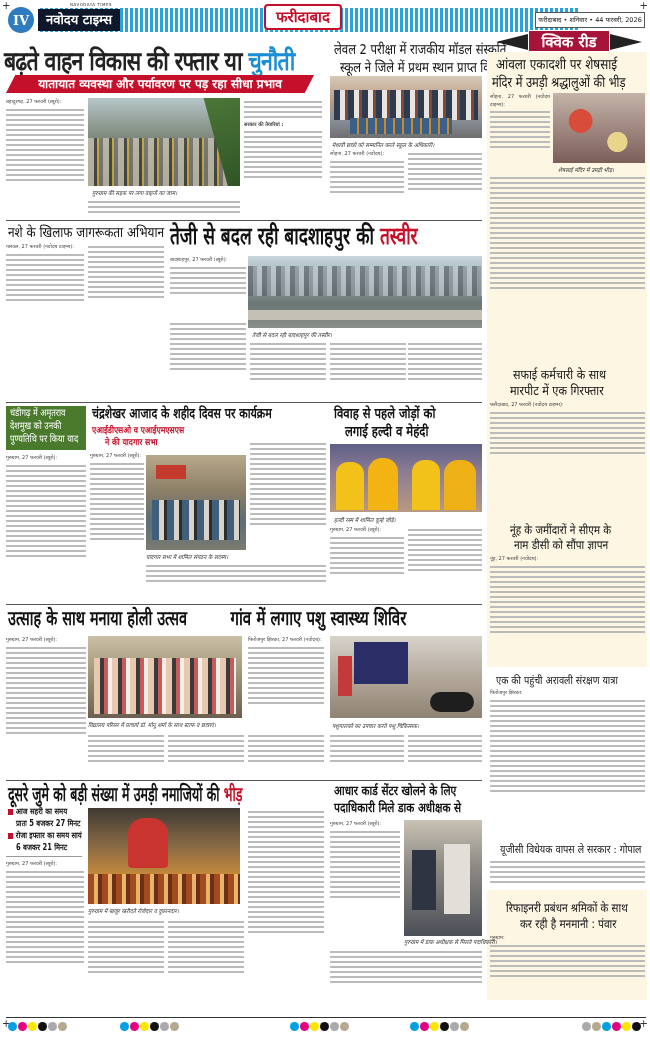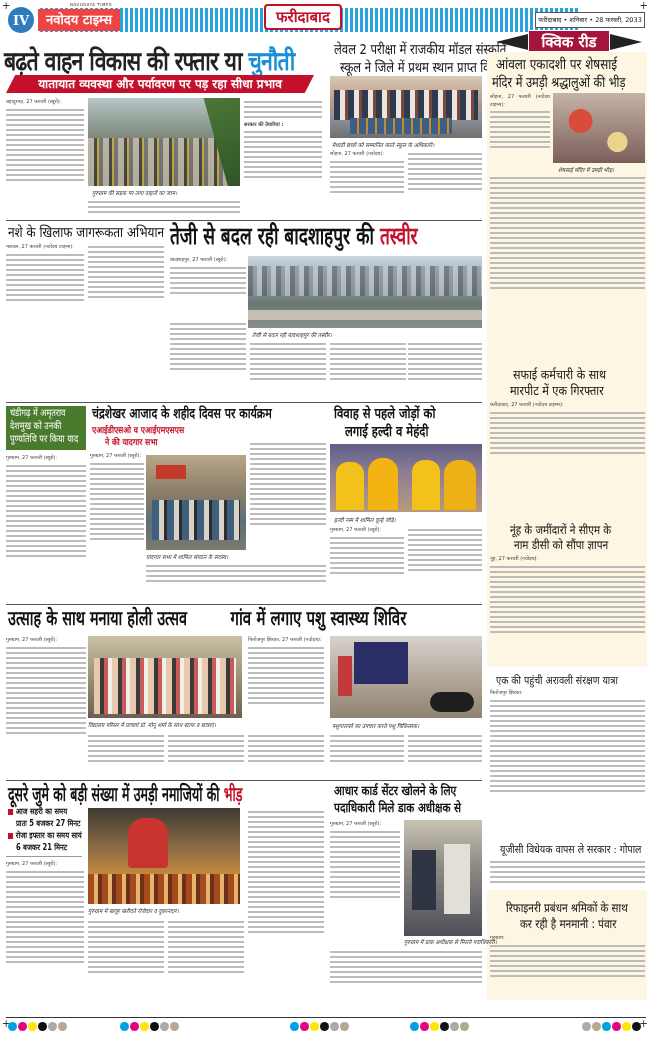--- a/index.html
+++ b/index.html
@@ -1,19 +1,19 @@
 <!DOCTYPE html>
 <html><head>
 <meta charset="utf-8">
 <style>
 *{box-sizing:border-box;margin:0;padding:0}
 body{width:650px;height:1043px;background:#fff;font-family:"DejaVu Sans",sans-serif;color:#222;overflow:hidden;position:relative}
 .hdr-bar{position:absolute;top:8px;left:40px;right:70px;height:24px;background:repeating-linear-gradient(90deg,#29a3dd 0 3px,#fff 3px 5px)}
 .pageno{position:absolute;left:8px;top:7px;width:26px;height:26px;border-radius:50%;background:#2e7bbf;color:#fff;font:bold 13px "DejaVu Serif",serif;display:flex;align-items:center;justify-content:center}
-.logo{position:absolute;left:38px;top:9px;background:#ef4444;color:#fff;font:bold 13px "DejaVu Sans",sans-serif;padding:2px 8px;height:22px;line-height:18px}
+.logo{position:absolute;left:38px;top:9px;background:#0f172a;color:#fff;font:bold 13px "DejaVu Sans",sans-serif;padding:2px 8px;height:22px;line-height:18px}
 .logo-sub{position:absolute;left:70px;top:2px;font-size:4px;color:#333;letter-spacing:.5px}
 .city{position:absolute;left:264px;top:4px;background:#fff;border:2px solid #c4102a;border-radius:4px;color:#c4102a;font:bold 15px "DejaVu Sans",sans-serif;padding:0 10px;height:26px;line-height:22px}
 .dateline{position:absolute;left:535px;top:12px;width:110px;height:16px;border:1px solid #555;background:#fff;font-size:6.5px;line-height:14px;text-align:center}
 .h-main{position:absolute;left:4px;top:42px;font:bold 26px "DejaVu Sans",sans-serif;letter-spacing:-1px;white-space:nowrap;transform:scaleX(.82);transform-origin:left}
 .h-main .blue{color:#1a8fd6}
 .redbar{position:absolute;left:6px;top:75px;width:308px;height:18px;background:#c4102a;color:#fff;font:bold 12px "DejaVu Sans",sans-serif;text-align:center;line-height:18px;clip-path:polygon(3% 0,100% 0,97% 100%,0 100%)}
 .txt{position:absolute;font-size:5px;line-height:7.5px;color:#444;overflow:hidden;text-align:justify}
 .txt p{margin:0}
 .ph{position:absolute;overflow:hidden}
 .cap{position:absolute;font-size:5.5px;color:#333;font-style:italic;white-space:nowrap}
@@ -32,21 +32,21 @@
 </head>
 <body>
 
 <div class="crosshair" style="left:2px;top:0">+</div>
 <div class="crosshair" style="right:2px;top:0">+</div>
 <div class="hdr-bar"></div>
 <div class="pageno">IV</div>
 <div class="logo-sub">NAVODAYA TIMES</div>
 <div class="logo">नवोदय टाइम्स</div>
 <div class="city">फरीदाबाद</div>
-<div class="dateline">फरीदाबाद • शनिवार • 28 फरवरी, 2033</div>
+<div class="dateline">फरीदाबाद • शनिवार • 44 फरवरी, 2026</div>
 
 <div class="h-main">
   <span>बढ़ते वाहन विकास की रफ्तार या</span>
   <span class="blue">चुनौती</span>
 </div>
 <div class="redbar">यातायात व्यवस्था और पर्यावरण पर पड़ रहा सीधा प्रभाव</div>
 <div class="txt" style="left:6px;top:98px;width:78px;height:118px">
   <p>बहादुरगढ़, 27 फरवरी (ब्यूरो):</p>
   <span class="line"></span>
     <span class="line"></span>

